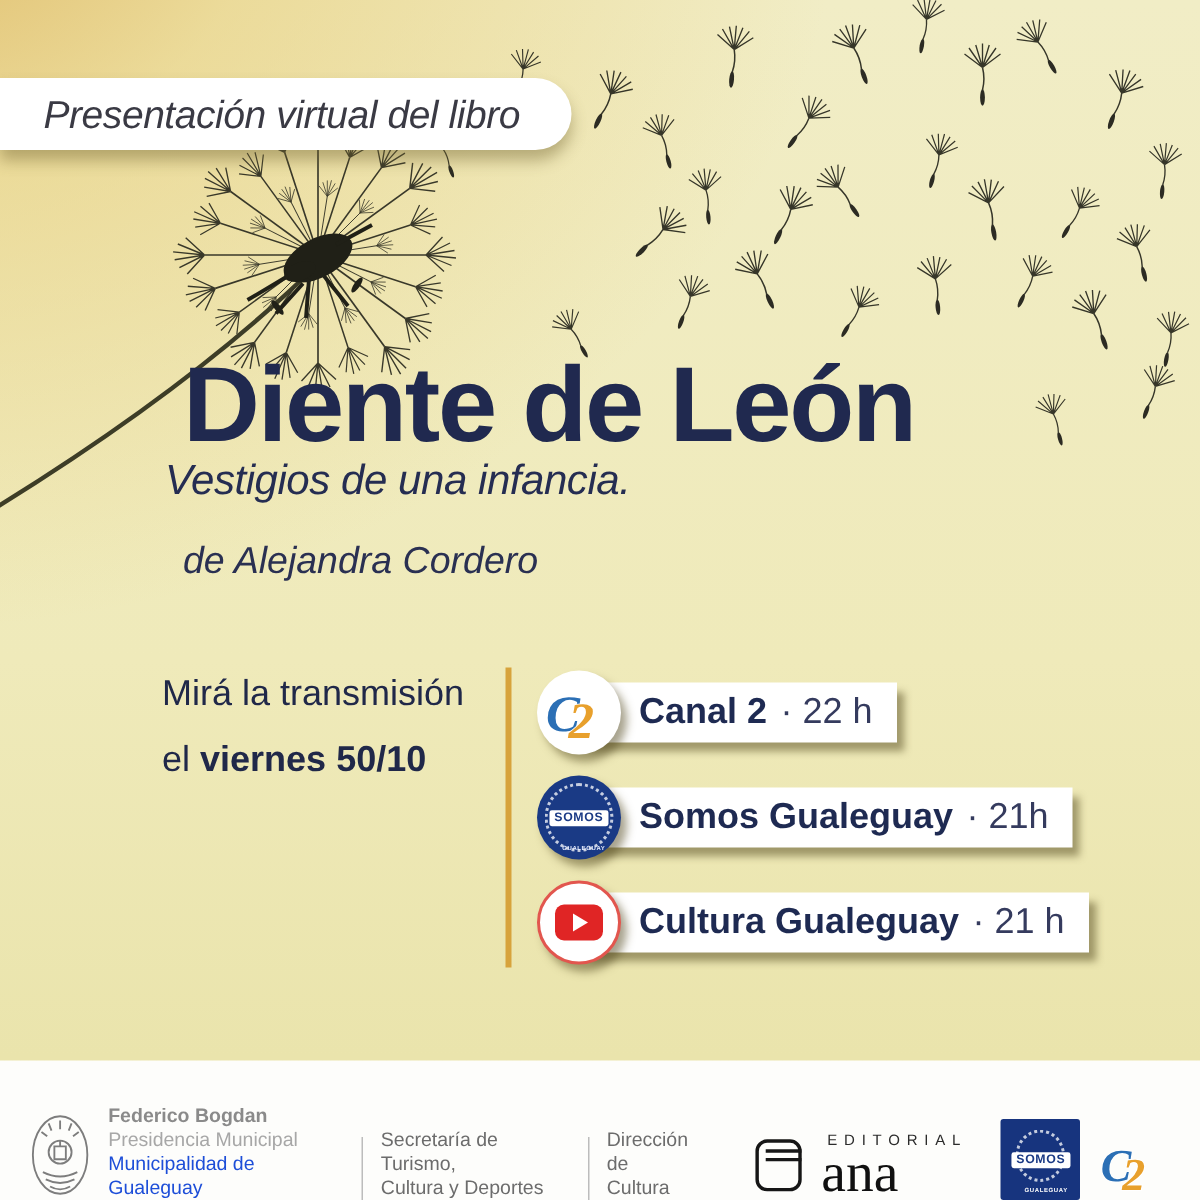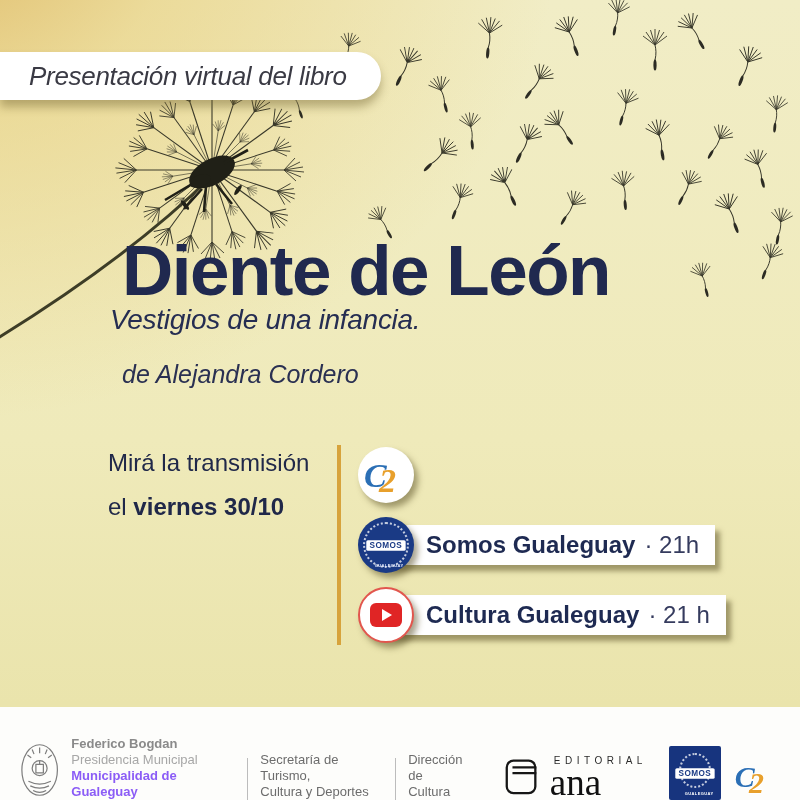--- a/index.html
+++ b/index.html
@@ -56,21 +56,21 @@
   
   .logo-yt{background:#fff;border:2px solid #e2564e;box-sizing:border-box;
     display:flex;align-items:center;justify-content:center}
 
   
   .footer{position:absolute;left:0;bottom:0;width:800px;height:93px;background:#fdfdfb;z-index:6;
     display:flex;align-items:flex-end;justify-content:center;gap:12px;box-sizing:border-box;padding:0 20px}
   .f-official{line-height:16px}
   .f-name{font-size:13px;color:#8a8a8a;font-weight:600}
   .f-role{font-size:13px;color:#a7a7a7}
-  .f-org{font-size:13px;color:#8b5cf6;font-weight:bold}
+  .f-org{font-size:13px;color:#1d4ed8;font-weight:normal}
   .f-div{width:1px;height:42px;background:#bcbcbc}
   .f-dep{font-size:13px;font-weight:normal;color:#6c6c6c;line-height:16px}
   .f-editorial{display:flex;align-items:flex-start;gap:8px;margin-left:14px}
   .f-ed-text{display:flex;flex-direction:column}
   .f-ed-top{font-size:10px;letter-spacing:4.5px;color:#2b2b2b;margin:2px 0 0 4px}
   .f-ed-name{font-family:"Liberation Serif",serif;font-size:37px;color:#101010;line-height:34px}
   .f-somos-sq{width:56px;height:54px;background:#17347e;border-radius:2px;margin-left:10px;
     display:flex;align-items:center;justify-content:center;position:relative}
   .f-somos-sq .somos-ring{inset:7px 10px 12px 10px}
   .f-somos-sq .somos-sub{bottom:1px;color:#fff}
@@ -169,32 +169,36 @@
   <div class="badge">
     <span>Presentación virtual del libro</span>
   </div>
 
   <h1 class="title">Diente de León</h1>
   <div class="subtitle">Vestigios de una infancia.</div>
   <div class="author">de Alejandra Cordero</div>
 
   <div class="watch">
     <div>Mirá la transmisión</div>
-    <div><span>el </span><b>viernes 30/10</b></div>
+    <div><span>el </span><b>viernes 50/10</b></div>
   </div>
   <div class="goldline"></div>
 
   <div class="channels">
 
     <div class="ch-row">
       <div class="ch-logo logo-white">
         <svg width="48" height="48" viewBox="0 0 48 48">
           <text x="2" y="36" font-family="Liberation Serif,serif" font-style="italic" font-weight="bold" font-size="34" fill="#2b6fb5">C</text>
           <text x="17" y="41" font-family="Liberation Serif,serif" font-style="italic" font-weight="bold" font-size="34" fill="#e8a02c" stroke="#ffffff" stroke-width="1" paint-order="stroke">2</text>
         </svg>
+      </div>
+      <div class="ch-bar">
+        <b>Canal 2</b>
+          <span class="time">· 22 h</span>
       </div>
     </div>
 
     <div class="ch-row">
       <div class="ch-logo logo-somos">
         <span class="somos-ring"></span>
         <span class="somos-band">SOMOS</span>
         <span class="somos-sub">GUALEGUAY</span>
       </div>
       <div class="ch-bar">

